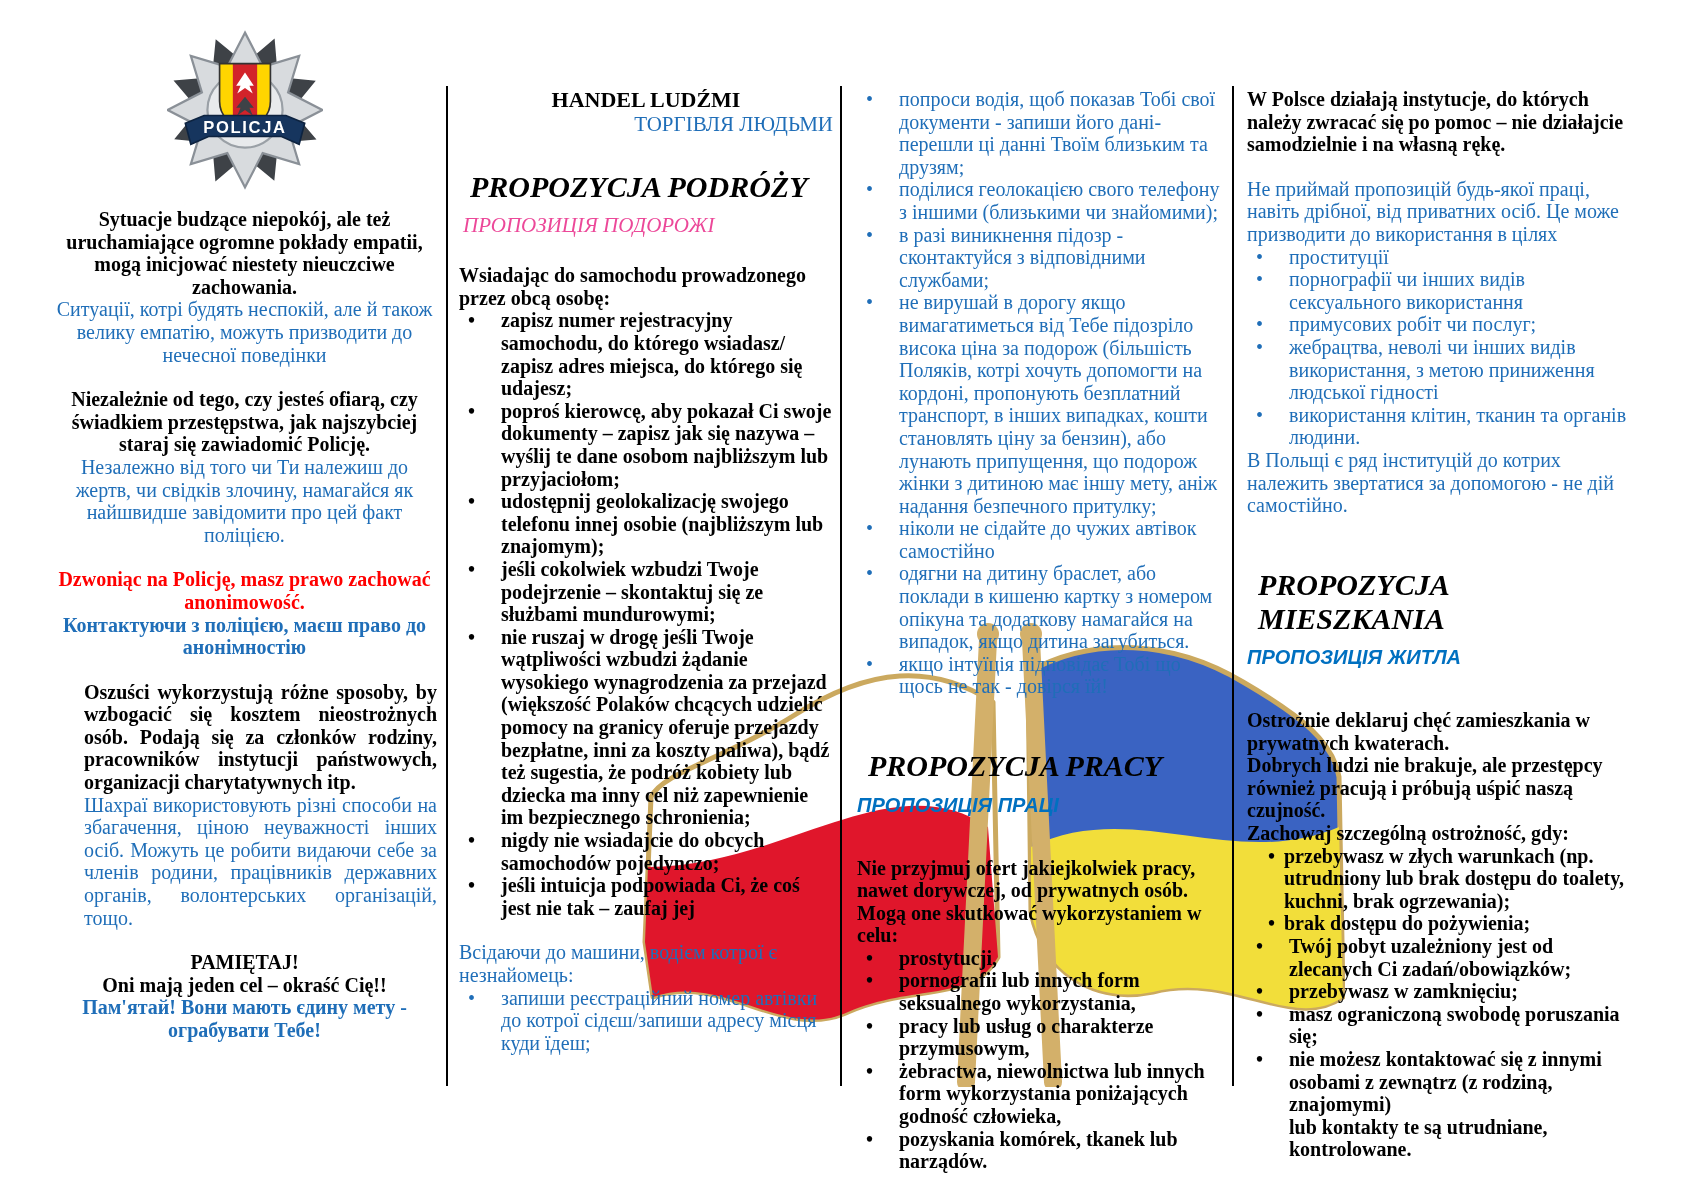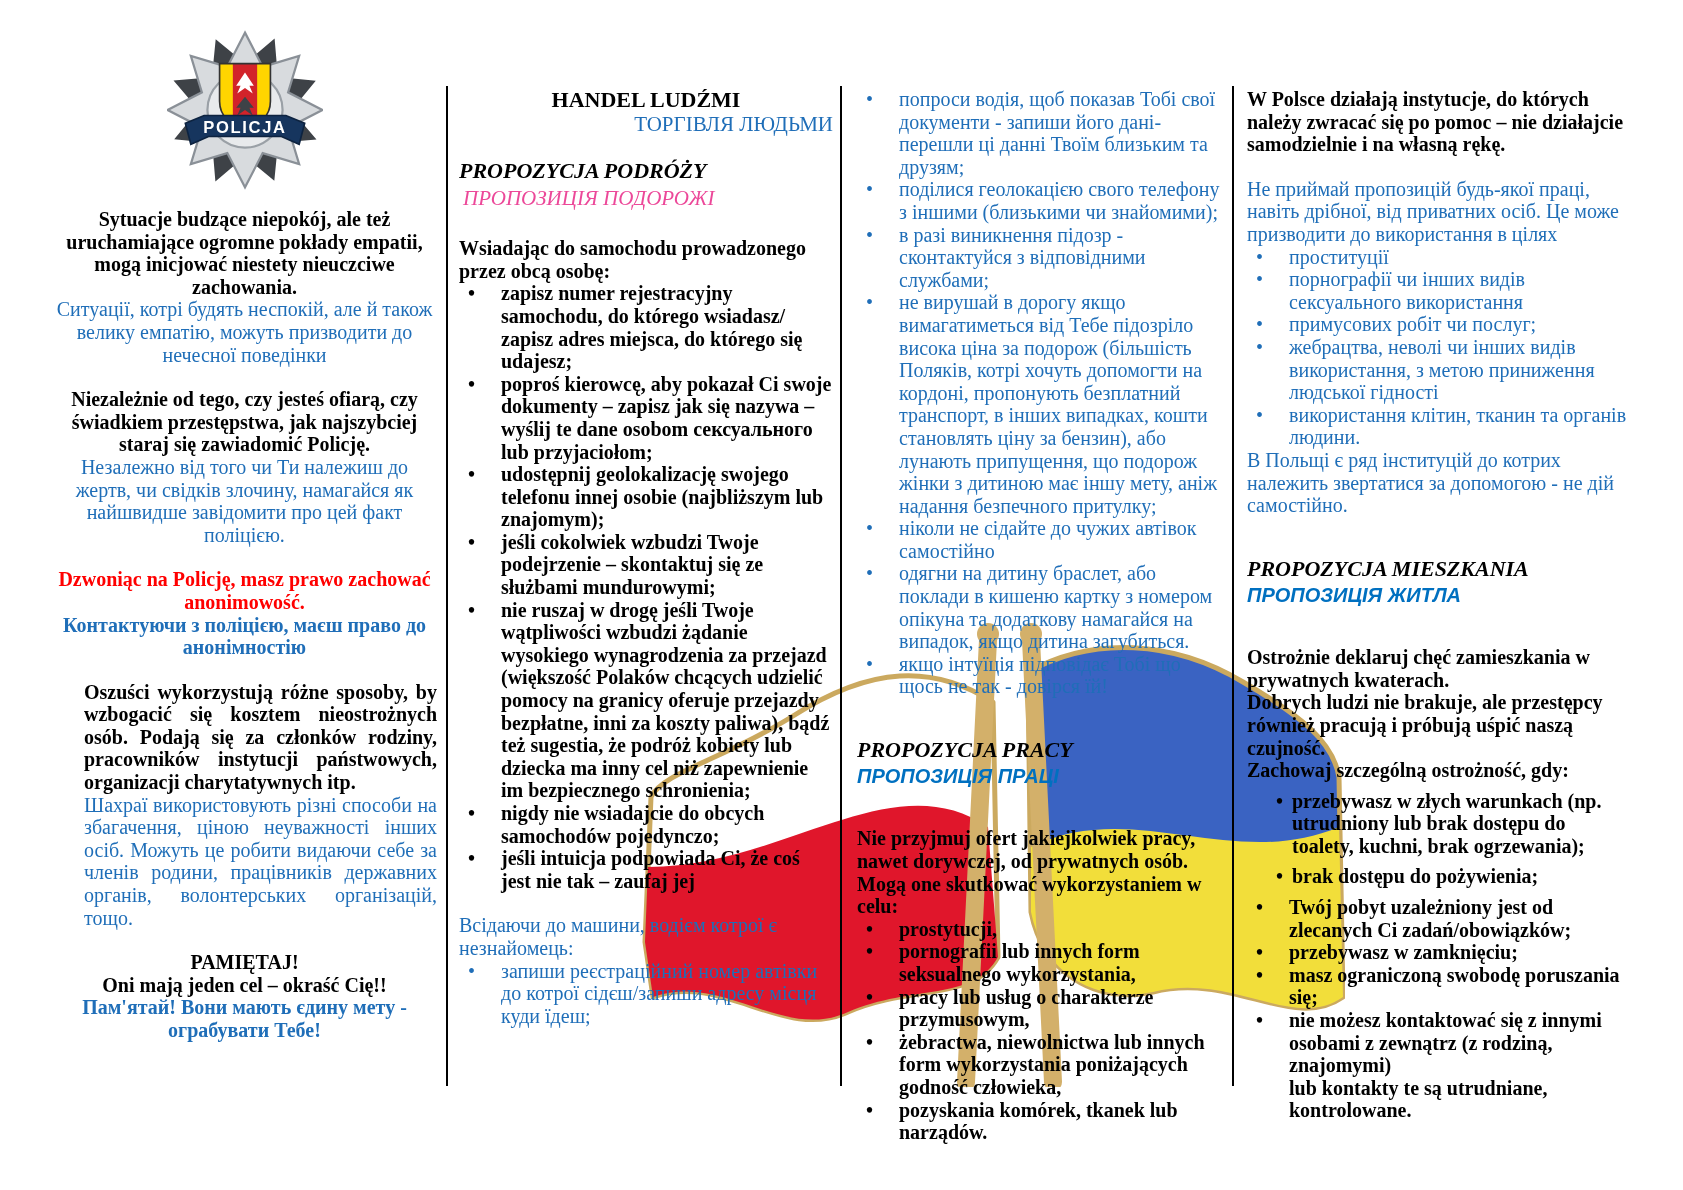--- a/index.html
+++ b/index.html
@@ -17,29 +17,29 @@
   p{margin:0;}
   .center{text-align:center;}
   .justify{text-align:justify;margin-left:32px;}
   .pl{font-weight:bold;color:#000;}
   .ua{color:#1F6EB8;}
   .uab{color:#1F6EB8;font-weight:bold;}
   .red{color:#FF0000;font-weight:bold;text-align:center;}
   .gap{height:22px;} .gap-lg{height:40px;}
   .h-main{font-size:22px;font-weight:bold;text-align:center;}
   .h-main-ua{font-size:21px;text-align:right;color:#1F6EB8;}
-  .h-sec{font-size:22px;font-weight:bold;font-style:italic;margin:0;}
+  .h-sec{font-size:30px;font-weight:bold;font-style:italic;margin:11px;}
   .h-sec-ua-serif{font-size:21px;font-style:italic;color:#ec4899;margin:4px;}
   .h-sec-ua-sans{font-family:"Liberation Sans","DejaVu Sans",sans-serif;font-size:20px;
                  font-weight:bold;font-style:italic;color:#0070C0;margin:2px 0 0 0;}
   ul.b{list-style:none;margin:0;padding:0;}
   ul.b li{position:relative;padding-left:42px;margin:0;}
   ul.b li::before{content:"\2022";position:absolute;left:9px;top:0;}
   ul.bt{list-style:none;margin:0;padding:0;}
-  ul.bt li{position:relative;padding-left:37px;margin:8px;}
+  ul.bt li{position:relative;padding-left:37px;margin:0;}
   ul.bt li::before{content:"\2022";position:absolute;left:21px;top:0;}
   .ws{white-space:pre-line;}
 </style>
 </head>
 <body>
 
 <div class="page">
 
   <svg class="flags" viewBox="0 0 712 475">
 
@@ -105,21 +105,21 @@
   <div class="col" id="col2">
     <p class="h-main">HANDEL LUDŹMI</p>
     <p class="h-main-ua">ТОРГІВЛЯ ЛЮДЬМИ</p>
     <div class="gap"></div>
     <p class="h-sec">PROPOZYCJA PODRÓŻY</p>
     <p class="h-sec-ua-serif">ПРОПОЗИЦІЯ ПОДОРОЖІ</p>
     <div class="gap"></div>
     <p class="pl">Wsiadając do samochodu prowadzonego przez obcą osobę:</p>
     <ul class="b pl">
       <li>zapisz numer rejestracyjny samochodu, do którego wsiadasz/ zapisz adres miejsca, do którego się udajesz;</li>
-      <li>poproś kierowcę, aby pokazał Ci swoje dokumenty – zapisz jak się nazywa – wyślij te dane osobom сексуального lub przyjaciołom;</li>
+      <li>poproś kierowcę, aby pokazał Ci swoje dokumenty – zapisz jak się nazywa – wyślij te dane osobom najbliższym lub przyjaciołom;</li>
       <li>udostępnij geolokalizację swojego telefonu innej osobie (najbliższym lub znajomym);</li>
       <li>jeśli cokolwiek wzbudzi Twoje podejrzenie – skontaktuj się ze służbami mundurowymi;</li>
       <li>nie ruszaj w drogę jeśli Twoje wątpliwości wzbudzi żądanie wysokiego wynagrodzenia za przejazd (większość Polaków chcących udzielić pomocy na granicy oferuje przejazdy bezpłatne, inni za koszty paliwa), bądź też sugestia, że podróż kobiety lub dziecka ma inny cel niż zapewnienie im bezpiecznego schronienia;</li>
       <li>nigdy nie wsiadajcie do obcych samochodów pojedynczo;</li>
       <li>jeśli intuicja podpowiada Ci, że coś jest nie tak – zaufaj jej</li>
     </ul>
     <div class="gap"></div>
     <p class="ua">Всідаючи до машини, водієм котрої є незнайомець:</p>
     <ul class="b ua">
       <li>запиши реєстраційний номер автівки до котрої сідєш/запиши адресу місця куди їдеш;</li>

